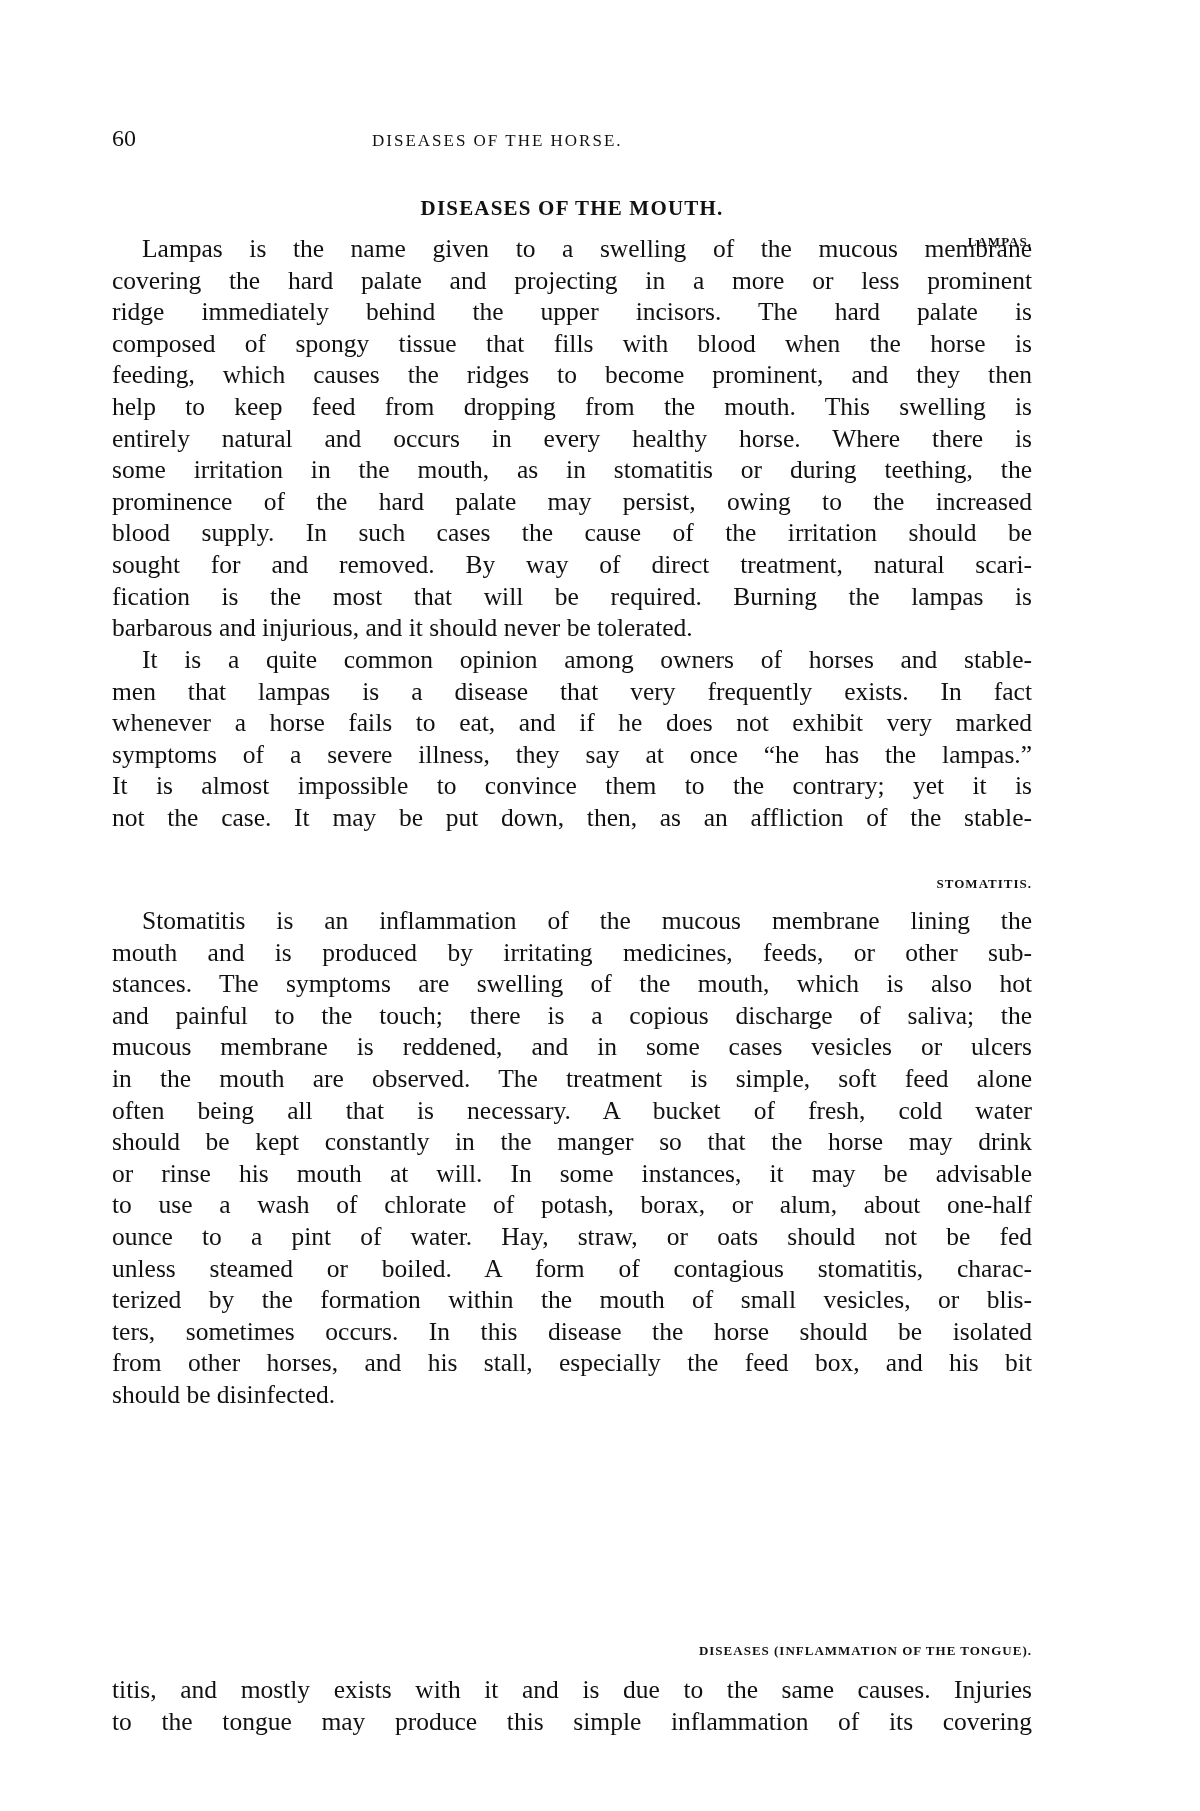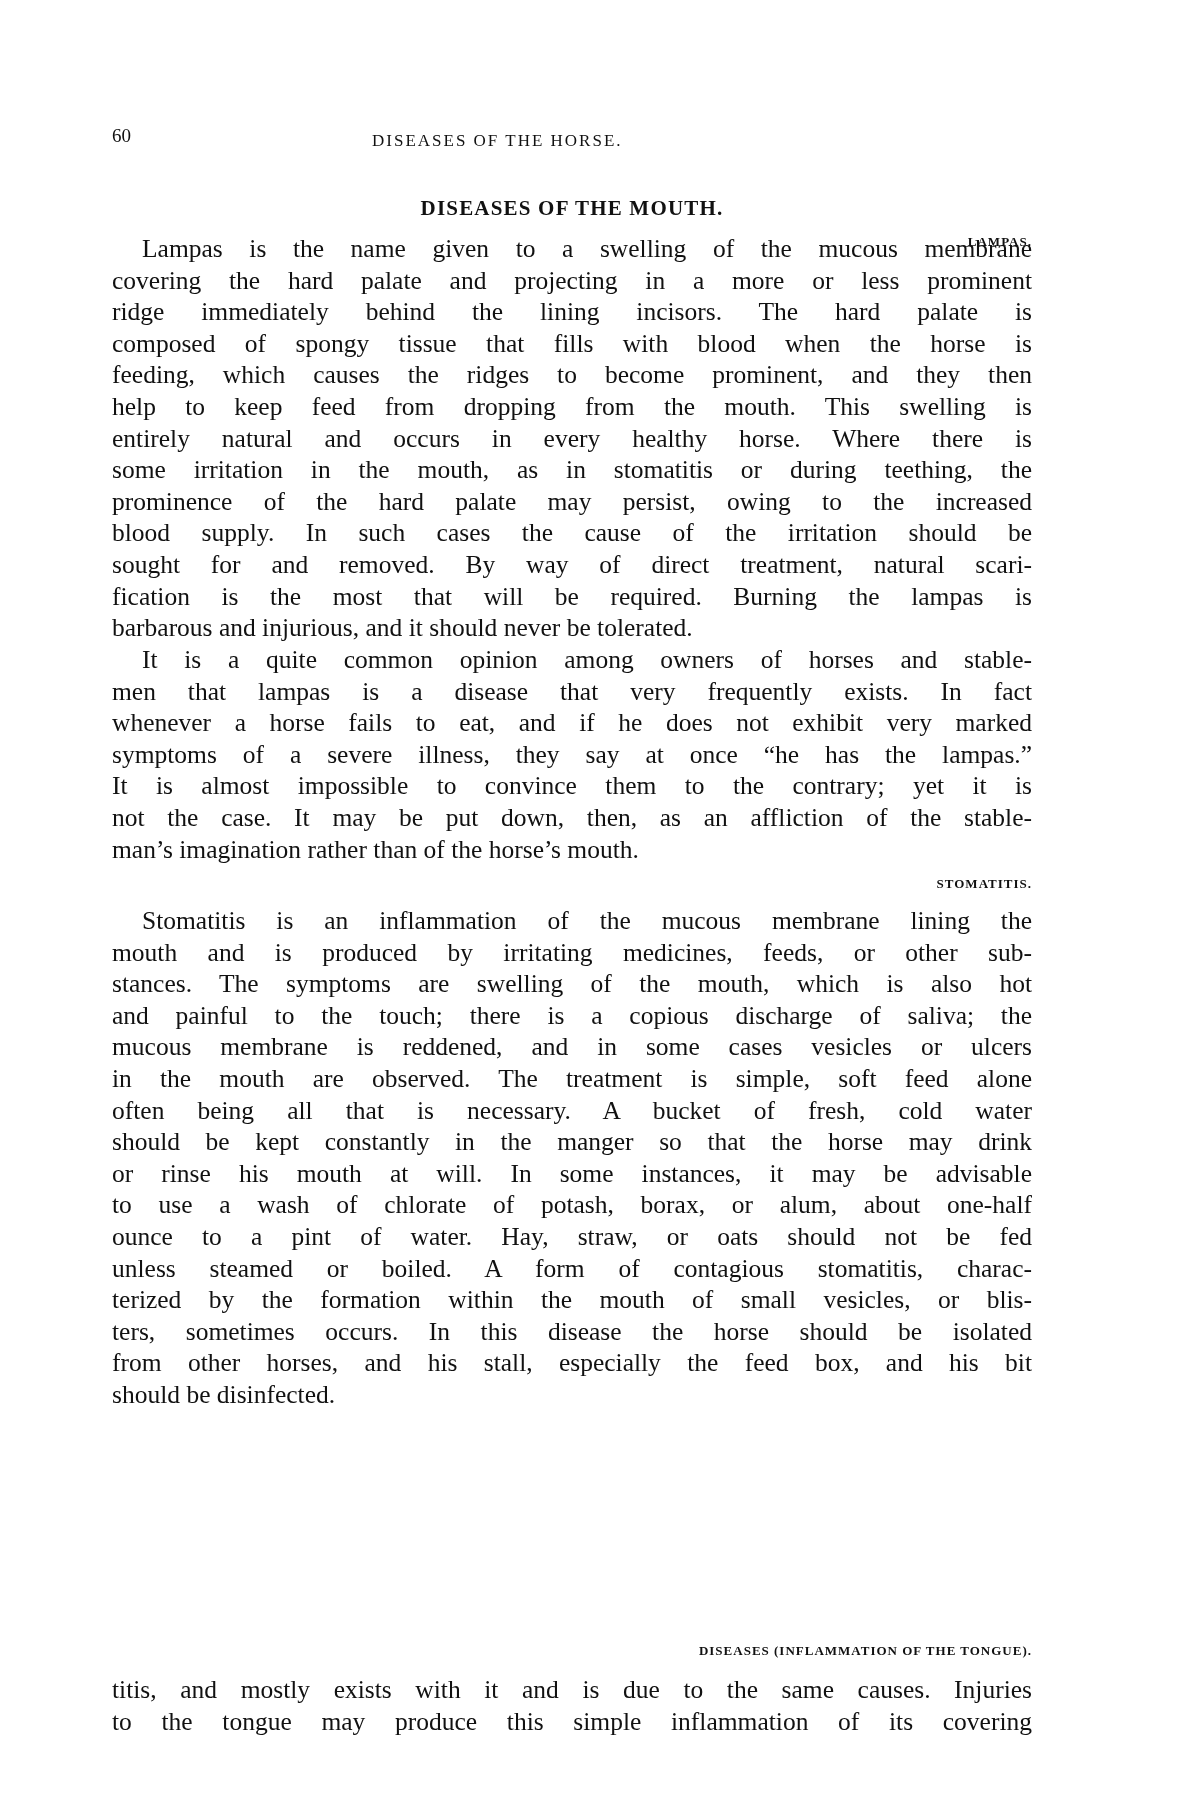--- a/index.html
+++ b/index.html
@@ -2,21 +2,21 @@
 <html><head>
   <meta charset="utf-8">
   <style>
     html, body { margin: 0; padding: 0; background: #ffffff; }
     body {
       width: 1200px; height: 1811px; position: relative; overflow: hidden;
       font-family: "Liberation Serif", "DejaVu Serif", serif; color: #111;
     }
     .page { position: absolute; left: 112px; top: 0; width: 920px; }
     .running-head { position: absolute; top: 125px; left: 0; width: 920px; height: 30px; }
-    .page-num { position: absolute; left: 0; top: 0; font-size: 19px; }
+    .page-num { position: absolute; left: 0; top: 0; font-size: 24px; }
     .running-title { position: absolute; left: 260px; top: 6px; font-size: 17px; letter-spacing: 2px; }
     .chapter-title { position: absolute; top: 186px; left: 0; width: 920px; text-align: center;
       font-weight: bold; font-size: 21px; letter-spacing: 1.2px; margin-top: 10px; }
     .section-head { position: absolute; left: 0; width: 920px; text-align: right;
       font-weight: bold; font-size: 13px; letter-spacing: 1px; }
     .para { position: absolute; left: 0; width: 920px; font-size: 25.5px; line-height: 31.6px;
       text-align: justify; }
     .para .line { display: block; white-space: nowrap; text-align-last: justify; }
     .para .line.last { text-align-last: left; }
     .para .line.indent { padding-left: 30px; }
@@ -30,40 +30,39 @@
     <span class="page-num">60</span>
     <span class="running-title">DISEASES OF THE HORSE.</span>
   </div>
 
   <div class="chapter-title">DISEASES OF THE MOUTH.</div>
 
   <div class="section-head" style="top:234px">LAMPAS.</div>
   <div class="para" style="top:233px">
     <span class="line indent">Lampas is the name given to a swelling of the mucous membrane</span>
     <span class="line">covering the hard palate and projecting in a more or less prominent</span>
-    <span class="line">ridge immediately behind the lining incisors. The hard palate is</span>
+    <span class="line">ridge immediately behind the upper incisors. The hard palate is</span>
     <span class="line">composed of spongy tissue that fills with blood when the horse is</span>
     <span class="line">feeding, which causes the ridges to become prominent, and they then</span>
     <span class="line">help to keep feed from dropping from the mouth. This swelling is</span>
     <span class="line">entirely natural and occurs in every healthy horse. Where there is</span>
     <span class="line">some irritation in the mouth, as in stomatitis or during teething, the</span>
     <span class="line">prominence of the hard palate may persist, owing to the increased</span>
     <span class="line">blood supply. In such cases the cause of the irritation should be</span>
     <span class="line">sought for and removed. By way of direct treatment, natural scari-</span>
     <span class="line">fication is the most that will be required. Burning the lampas is</span>
     <span class="line last">barbarous and injurious, and it should never be tolerated.</span>
   </div>
   <div class="para" style="top:644px">
     <span class="line indent">It is a quite common opinion among owners of horses and stable-</span>
     <span class="line">men that lampas is a disease that very frequently exists. In fact</span>
     <span class="line">whenever a horse fails to eat, and if he does not exhibit very marked</span>
     <span class="line">symptoms of a severe illness, they say at once “he has the lampas.”</span>
     <span class="line">It is almost impossible to convince them to the contrary; yet it is</span>
     <span class="line">not the case. It may be put down, then, as an affliction of the stable-</span>
-    <span class="line last">man’s imagination rather than of the horse’s mouth.</span>
   </div>
 
   <div class="section-head" style="top:876px">STOMATITIS.</div>
   <div class="para" style="top:905px">
     <span class="line indent">Stomatitis is an inflammation of the mucous membrane lining the</span>
     <span class="line">mouth and is produced by irritating medicines, feeds, or other sub-</span>
     <span class="line">stances. The symptoms are swelling of the mouth, which is also hot</span>
     <span class="line">and painful to the touch; there is a copious discharge of saliva; the</span>
     <span class="line">mucous membrane is reddened, and in some cases vesicles or ulcers</span>
     <span class="line">in the mouth are observed. The treatment is simple, soft feed alone</span>

